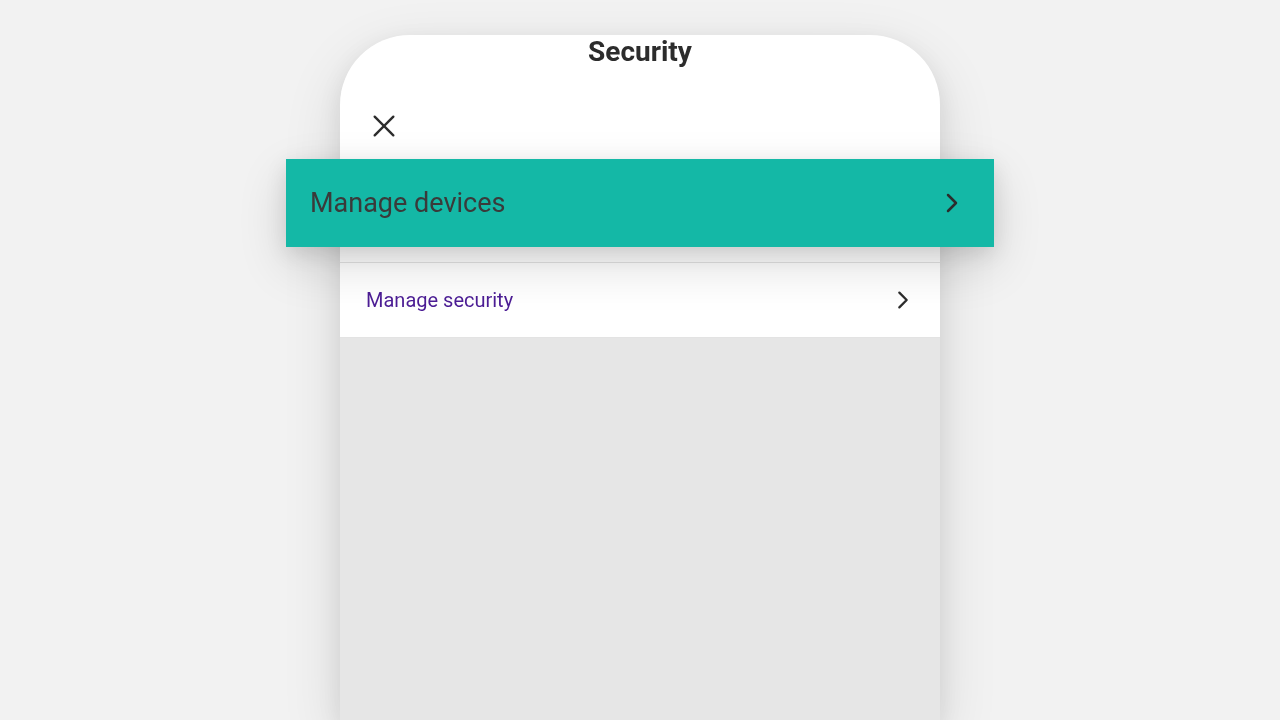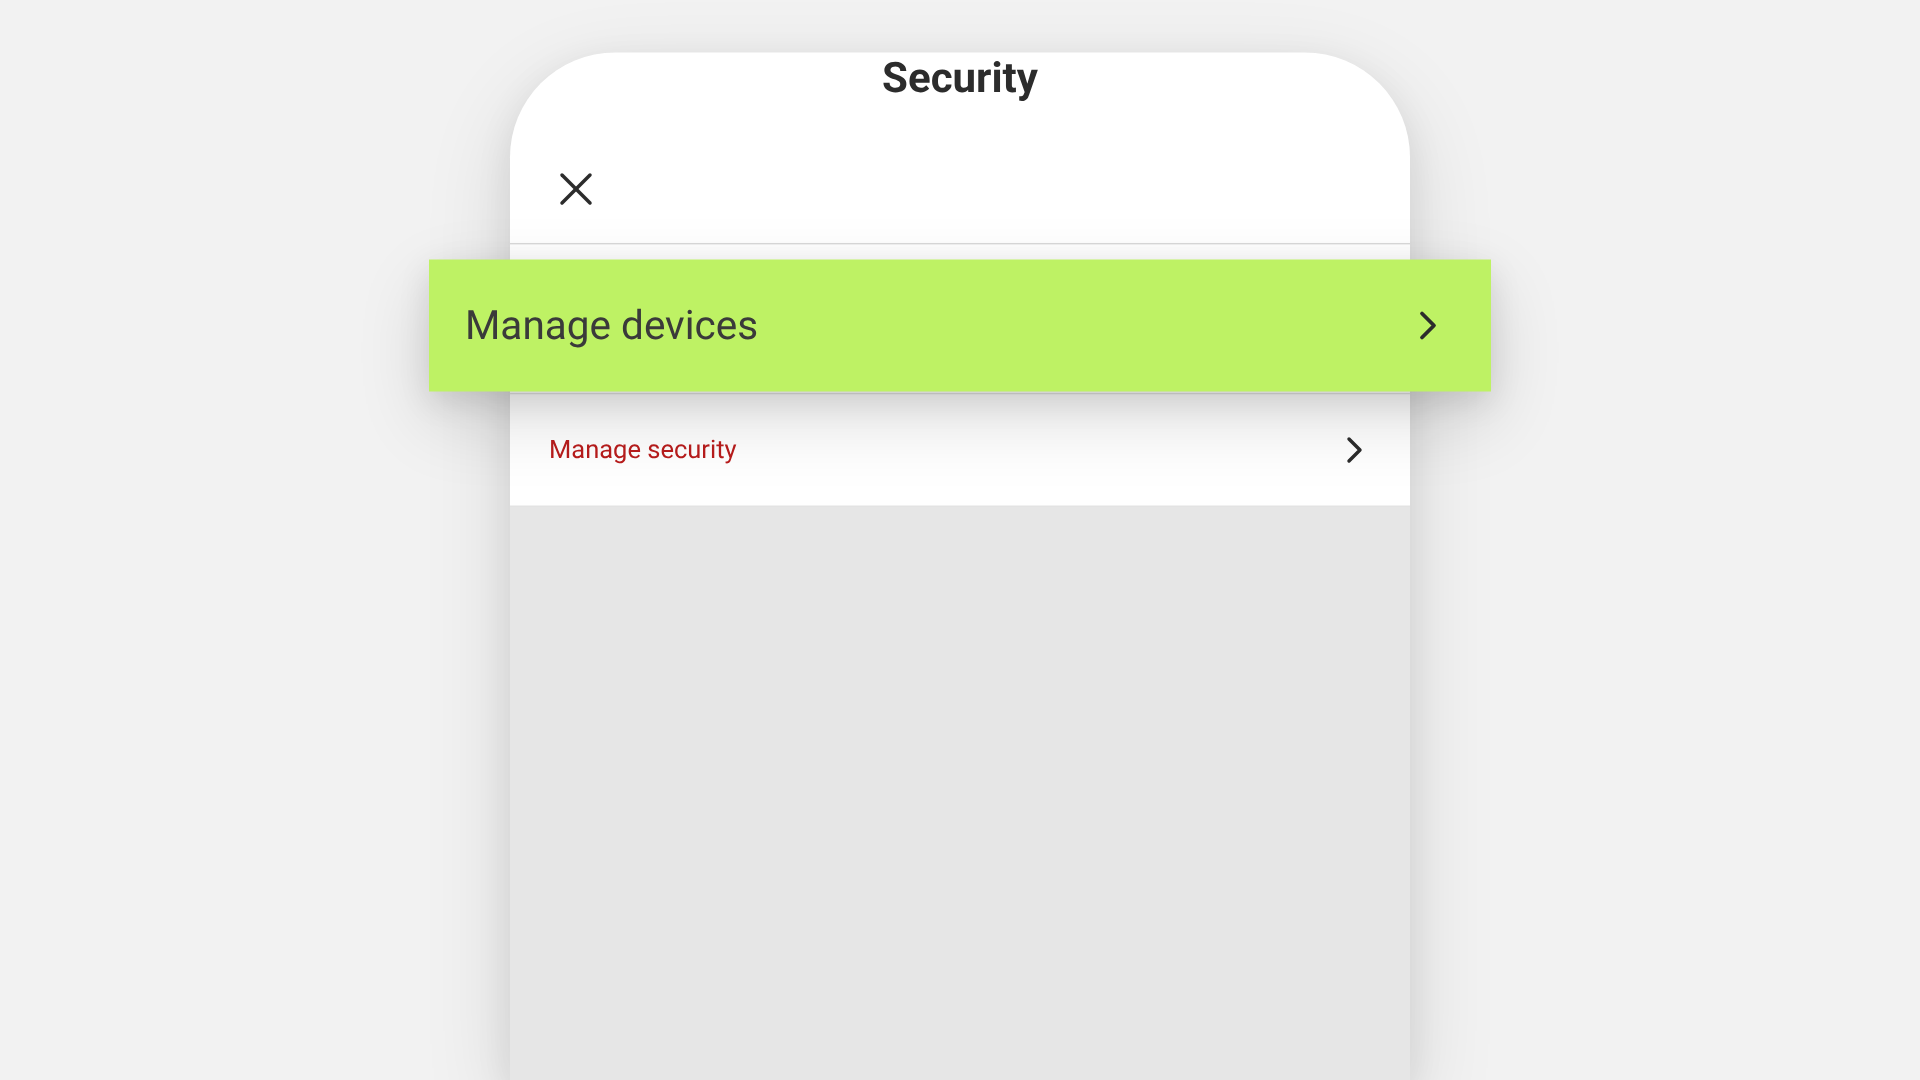--- a/index.html
+++ b/index.html
@@ -69,42 +69,42 @@
       height: 75px;
       display: flex;
       align-items: center;
       justify-content: space-between;
       padding: 0 26px;
       background: #ffffff;
       border-bottom: 1px solid #e3e3e3;
       cursor: pointer;
     }
     .row-label {
-      font-size: 17px;
-      color: #b91c1c;
+      font-size: 20px;
+      color: #4c1d95;
       font-weight: 400;
     }
     .chevron {
       color: #2c2c2c;
       display: flex;
       align-items: center;
     }
     .chevron svg {
       width: 22px;
       height: 28px;
       stroke: currentColor;
     }
     
     .row-highlight {
       position: absolute;
       left: 286px;
-      top: 173px;
+      top: 159px;
       width: 708px;
       height: 88px;
-      background: #bef264;
+      background: #14b8a6;
       box-shadow: 0 18px 50px rgba(0,0,0,0.14), 0 6px 20px rgba(0,0,0,0.10);
       display: flex;
       align-items: center;
       justify-content: space-between;
       padding: 0 30px 0 24px;
       cursor: pointer;
       z-index: 10;
     }
     .row-highlight .row-label {
       font-size: 27px;

